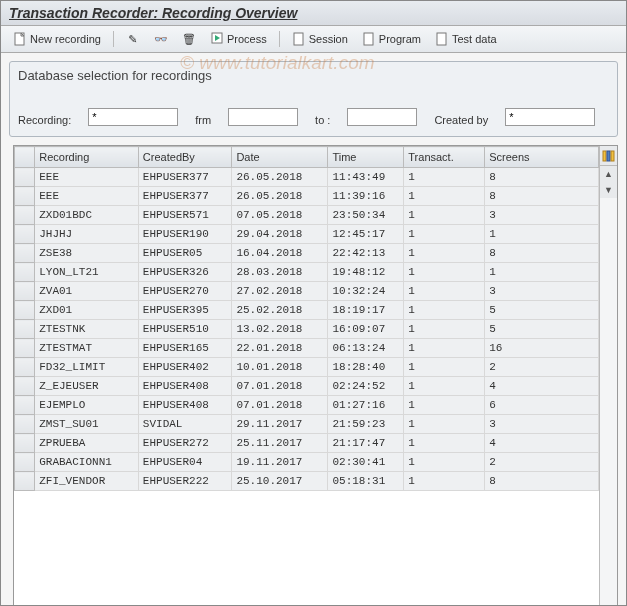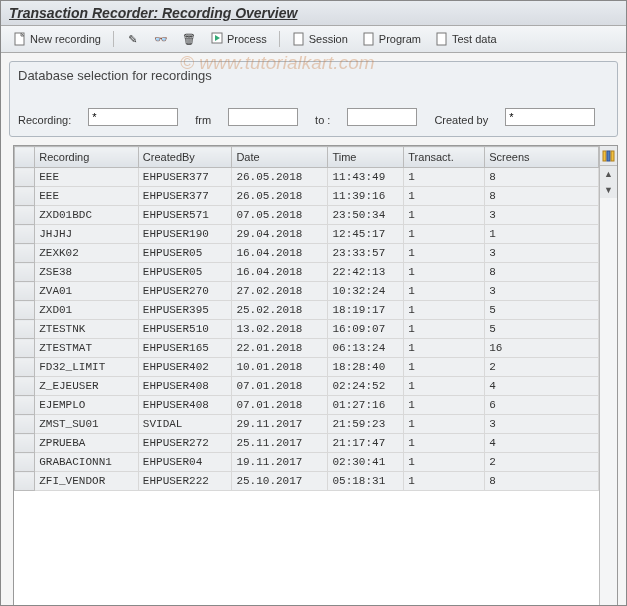--- a/index.html
+++ b/index.html
@@ -347,35 +347,35 @@
               <td class="row-selector"></td>
               <td>JHJHJ</td>
               <td>EHPUSER190</td>
               <td>29.04.2018</td>
               <td>12:45:17</td>
               <td>1</td>
               <td>1</td>
             </tr>
             <tr>
               <td class="row-selector"></td>
-              <td>ZEXK02</td>
-              <td>EHPUSER05</td>
-              <td>16.04.2018</td>
-              <td>23:33:57</td>
-              <td>1</td>
-              <td>3</td>
-            </tr>
-            <tr>
-              <td class="row-selector"></td>
               <td>ZSE38</td>
               <td>EHPUSER05</td>
               <td>16.04.2018</td>
               <td>22:42:13</td>
               <td>1</td>
               <td>8</td>
+            </tr>
+            <tr>
+              <td class="row-selector"></td>
+              <td>LYON_LT21</td>
+              <td>EHPUSER326</td>
+              <td>28.03.2018</td>
+              <td>19:48:12</td>
+              <td>1</td>
+              <td>1</td>
             </tr>
             <tr>
               <td class="row-selector"></td>
               <td>ZVA01</td>
               <td>EHPUSER270</td>
               <td>27.02.2018</td>
               <td>10:32:24</td>
               <td>1</td>
               <td>3</td>
             </tr>

